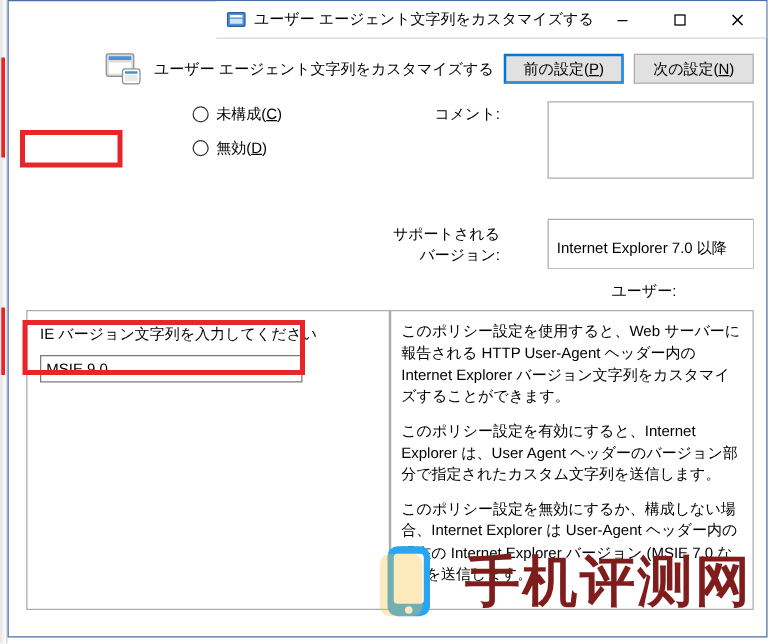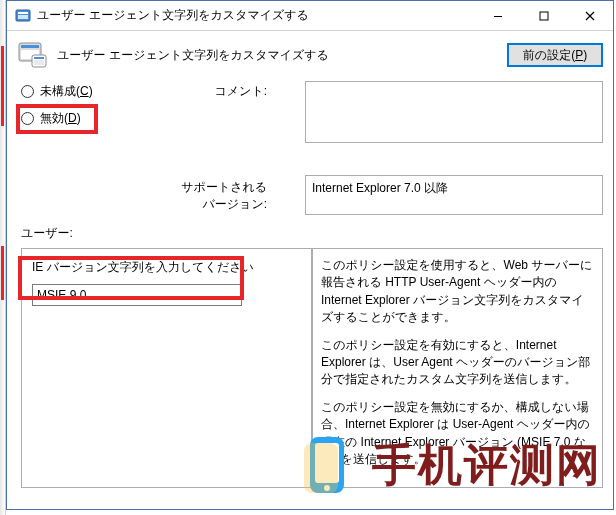--- a/index.html
+++ b/index.html
@@ -16,20 +16,21 @@
   }
   .window {
     position: absolute;
     left: 6px; top: 0;
     width: 608px;
     height: 510px;
     border: 1px solid #4a6ea9;
     background: #fff;
     display: flex;
     flex-direction: column;
+    align-items: flex-end;
   }
   .titlebar {
     height: 30px;
     display: flex;
     align-items: center;
     border-bottom: 1px solid #d6d6d6;
     background: #fff;
   }
   .titlebar .app-icon {
     width: 16px; height: 16px;
@@ -116,21 +117,21 @@
     width:100%;
     resize:none;
     font: inherit;
     padding:2px 4px;
   }
   .supported {
     border:1px solid #abadb3;
     background:#fff;
     height:40px;
     width:100%;
-    padding:4px 6px;
+    padding:14px 6px;
     overflow:auto;
   }
 
   .section-labels {
     display:grid;
     grid-template-columns: 1fr 1fr;
     padding: 10px 10px 6px 14px;
     gap: 10px;
   }
   .columns {
@@ -248,20 +249,23 @@
         <rect x="15" y="16" width="14" height="12" rx="2" fill="#fff" stroke="#8e8e8e"></rect>
         <rect x="17" y="18" width="10" height="2" fill="#4a90d9"></rect>
         <rect x="17" y="21" width="10" height="5" fill="#eaeaea"></rect>
       </svg>
     </span>
     <span class="hdr-title">ユーザー エージェント文字列をカスタマイズする</span>
     <div class="hdr-btns">
       <div class="btn primary-outline">
         <span><span id="prev-lbl">前の設定(<span class="ul">P</span>)</span></span>
       </div>
+      <div class="btn">
+        <span><span id="next-lbl">次の設定(<span class="ul">N</span>)</span></span>
+      </div>
     </div>
   </div>
 
   <div class="body-area">
     <div class="radio-col">
       <div class="radio">
         <span class="dot"></span>
         <span><span id="r-nc">未構成(<span class="ul">C</span>)</span></span>
       </div>
       <div class="radio">

